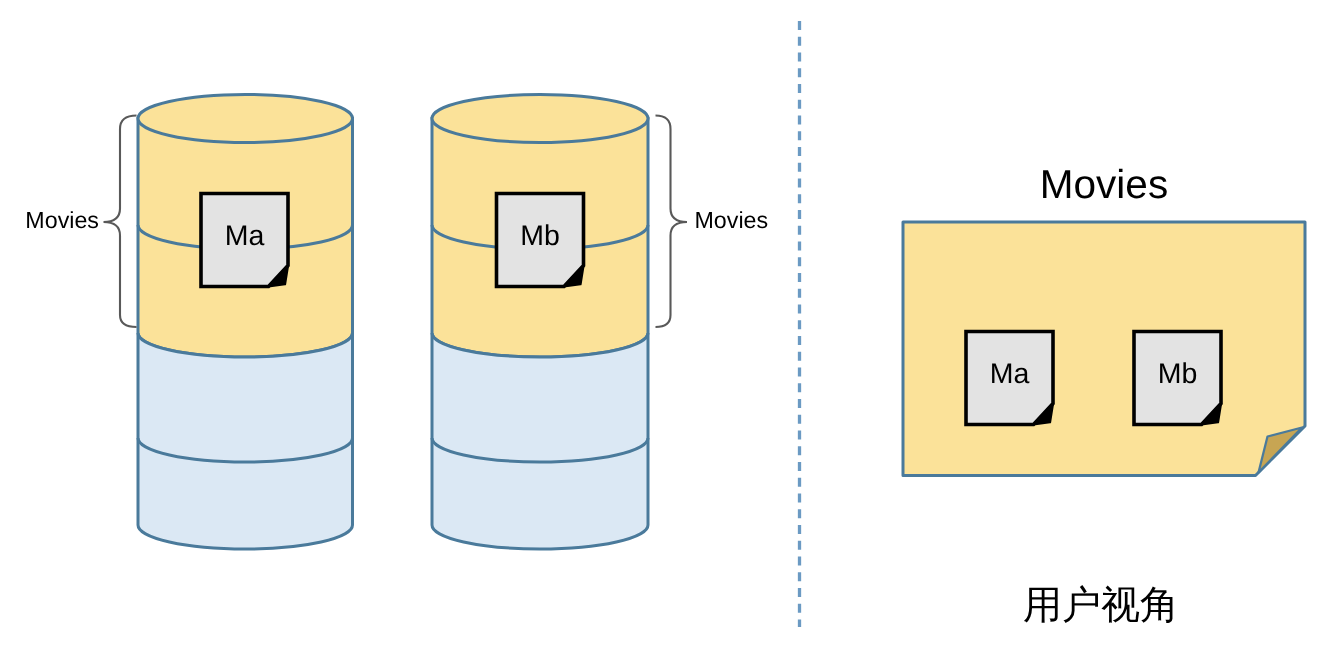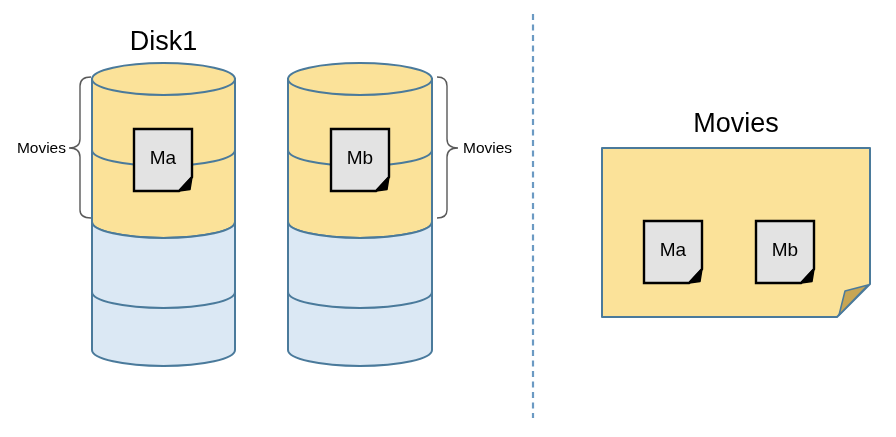--- a/index.html
+++ b/index.html
@@ -86,26 +86,26 @@
       <path class="note-body" d="M602,148 H870 V284 L837,317 H602 Z"></path>
       <path class="note-fold" d="M868,285 L839,315 L845,291 Z"></path>
     </g>
 
     <use href="#file-icon" x="133" y="128"></use>
     <use href="#file-icon" x="330" y="128"></use>
     <use href="#file-icon" x="643" y="220"></use>
     <use href="#file-icon" x="755" y="220"></use>
   </svg>
 
-  <div class="lbl disk-title" style="left:92px;top:25px;width:143px;height:32px;">Disk1</div>
 
   <div class="lbl side-label left-of" style="left:4px;top:139px;width:62px;height:18px;">Movies</div>
   <div class="lbl side-label right-of" style="left:463px;top:139px;width:70px;height:18px;">Movies</div>
 
   <div class="lbl file-label" style="left:133px;top:130px;width:60px;height:56px;">Ma</div>
   <div class="lbl file-label" style="left:330px;top:130px;width:60px;height:56px;">Mb</div>
 
   <div class="lbl note-title" style="left:602px;top:108px;width:268px;height:30px;">Movies</div>
   <div class="lbl file-label" style="left:643px;top:222px;width:60px;height:56px;">Ma</div>
   <div class="lbl file-label" style="left:755px;top:222px;width:60px;height:56px;">Mb</div>
 
+  <div class="lbl caption" style="left:596px;top:387px;width:276px;height:32px;">用户视角</div>
 
 </div>
 
 </body></html>

